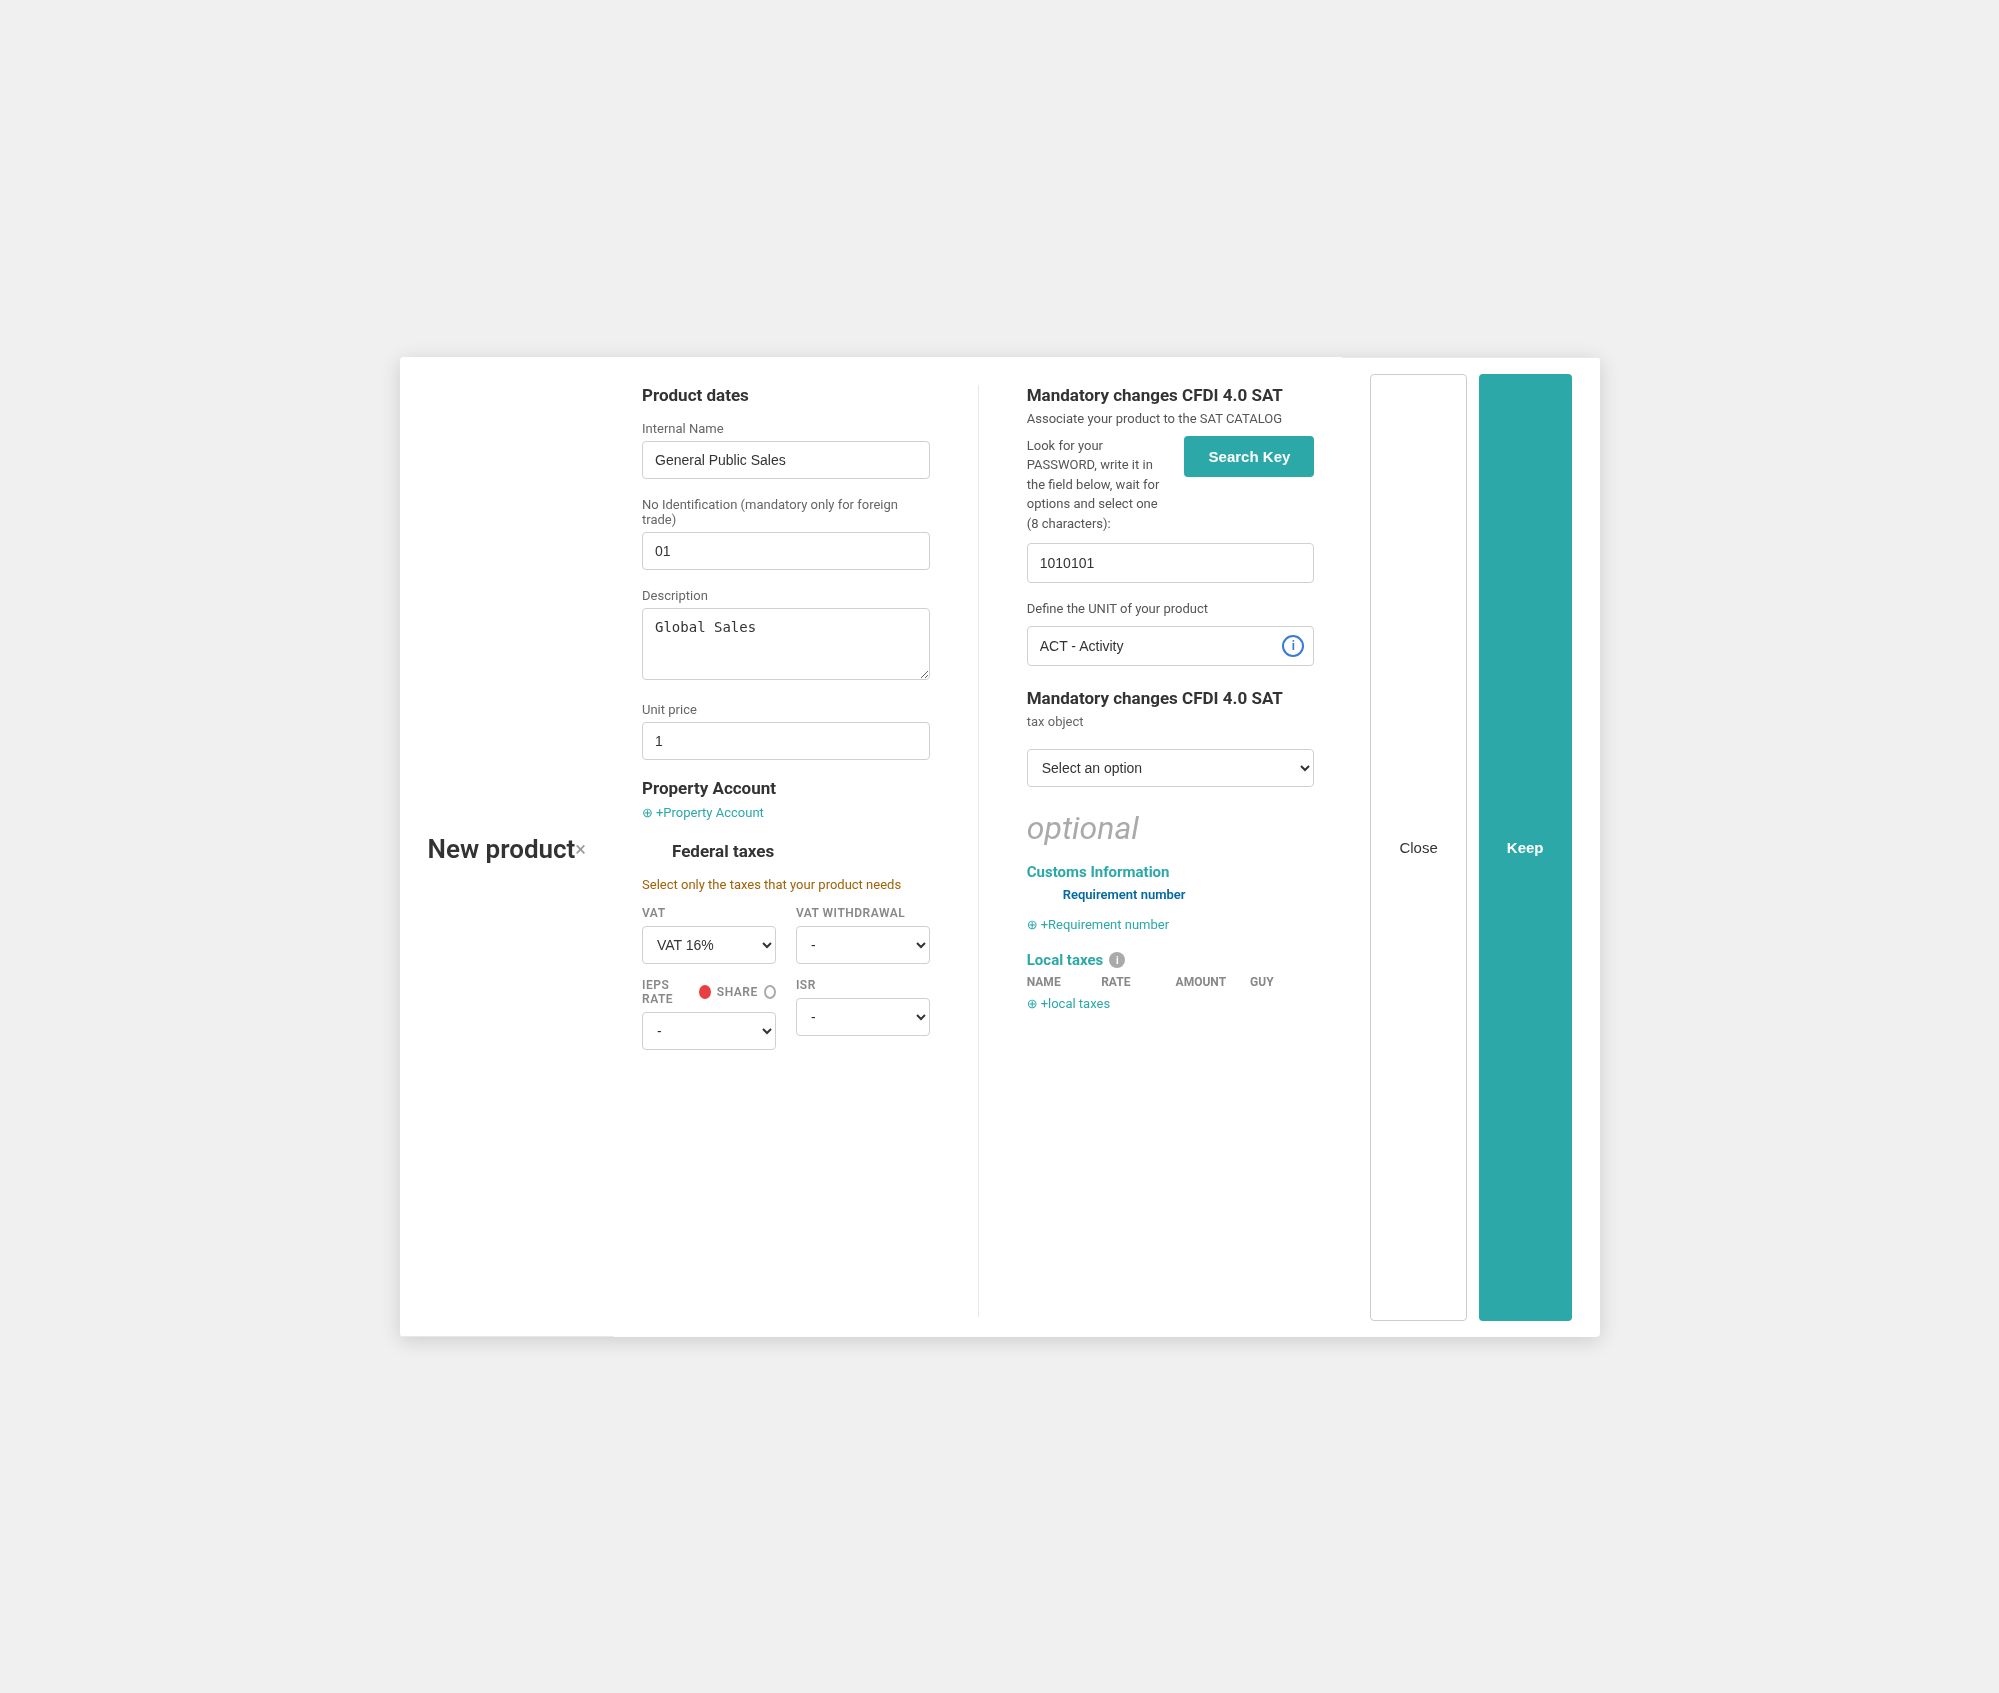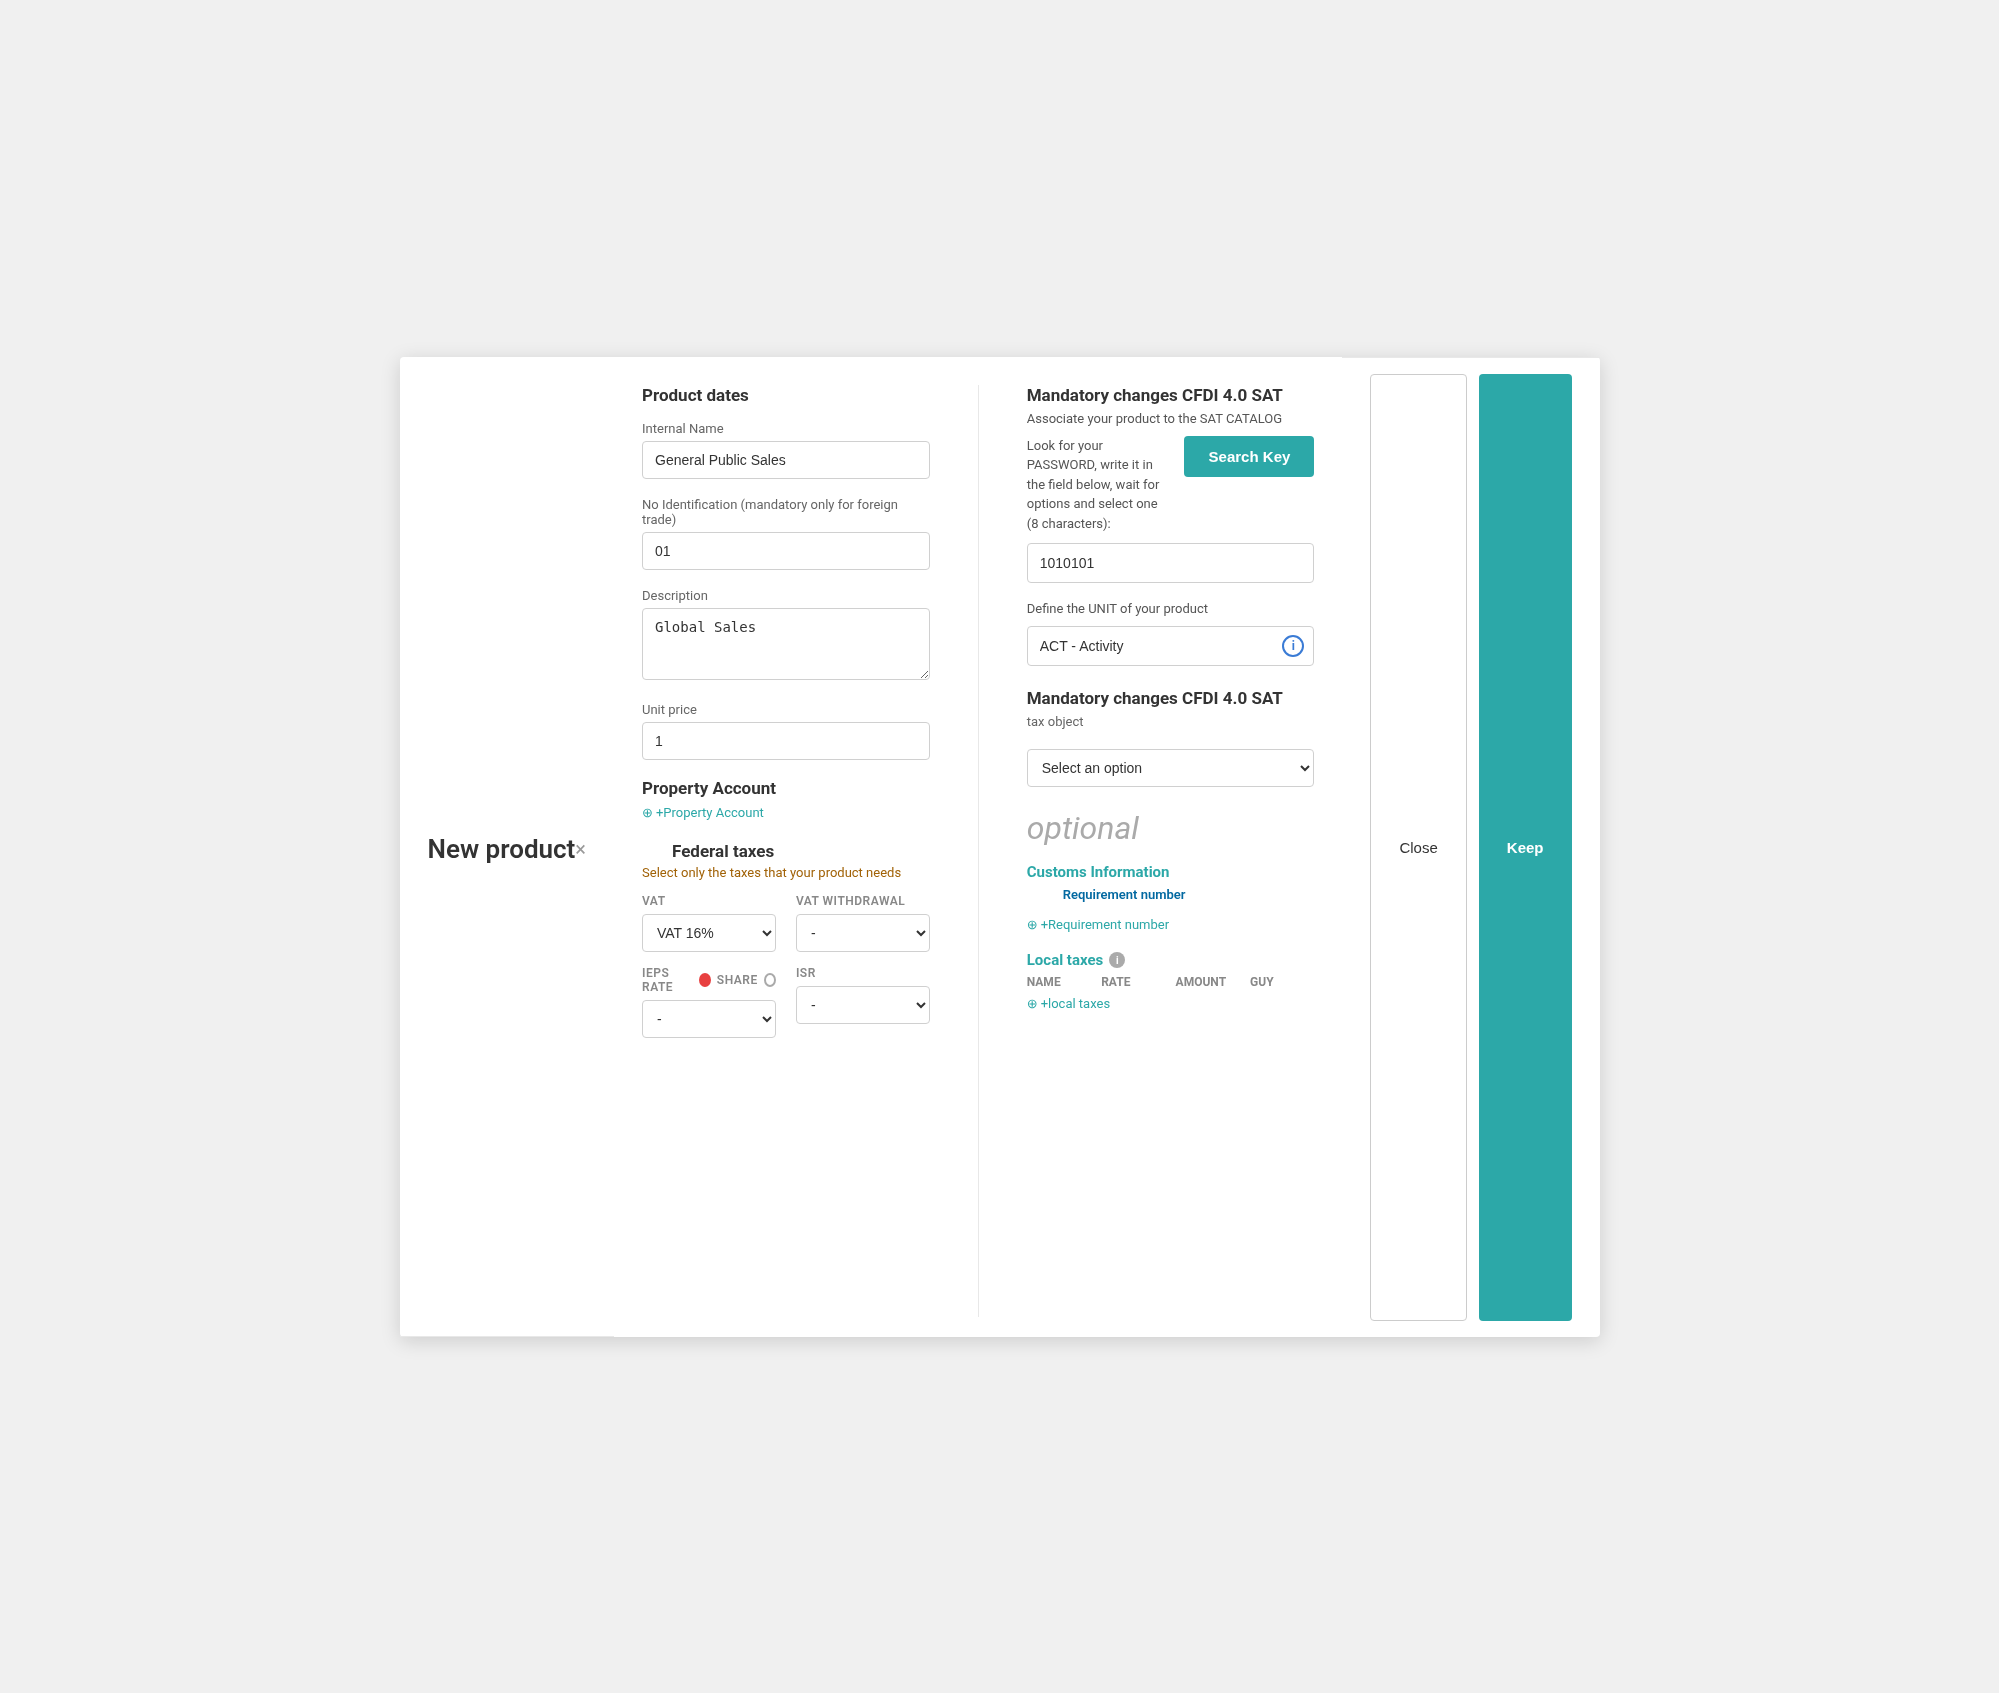--- a/index.html
+++ b/index.html
@@ -90,21 +90,21 @@
     .add-link {
       color: #2ca8a8;
       font-size: 13px;
       cursor: pointer;
       display: inline-flex;
       align-items: center;
       gap: 3px;
       text-decoration: none;
     }
     .federal-taxes-section .section-title {
-      margin-bottom: 4px;
+      margin-bottom: 16px;
       padding-left: 30px;
     }
     .taxes-subtitle {
       font-size: 13px;
       color: #a16207;
       margin-bottom: 14px;
     }
     .tax-row {
       display: flex;
       gap: 20px;

